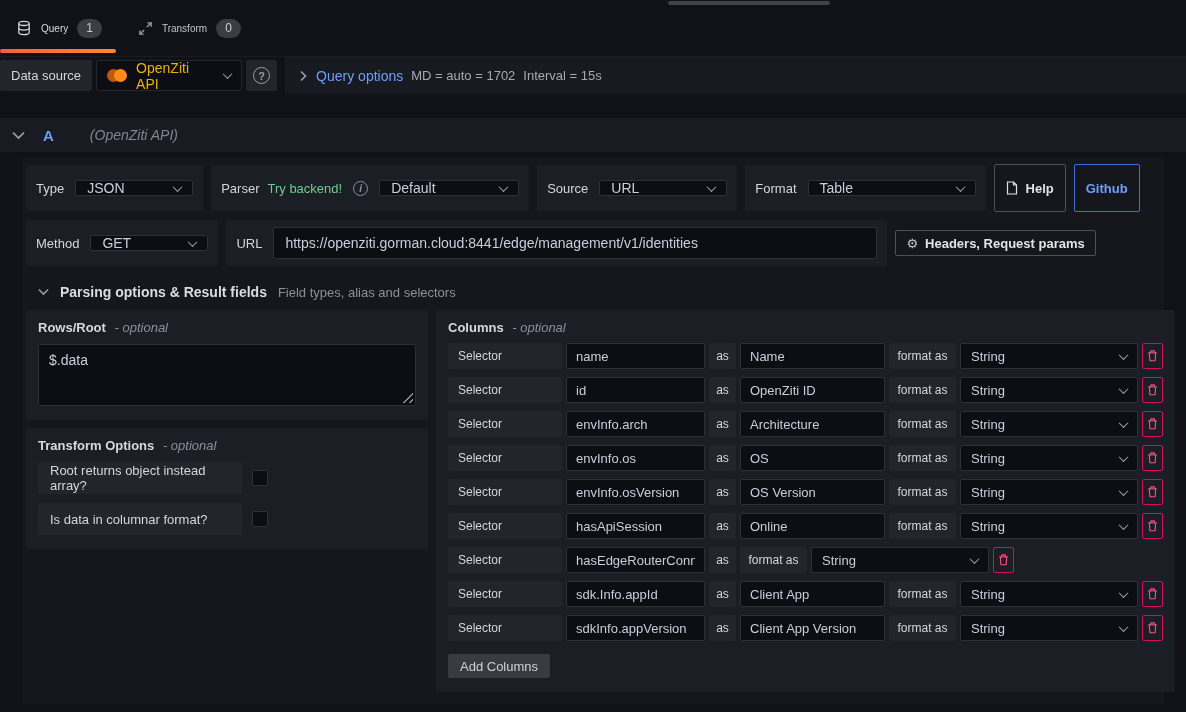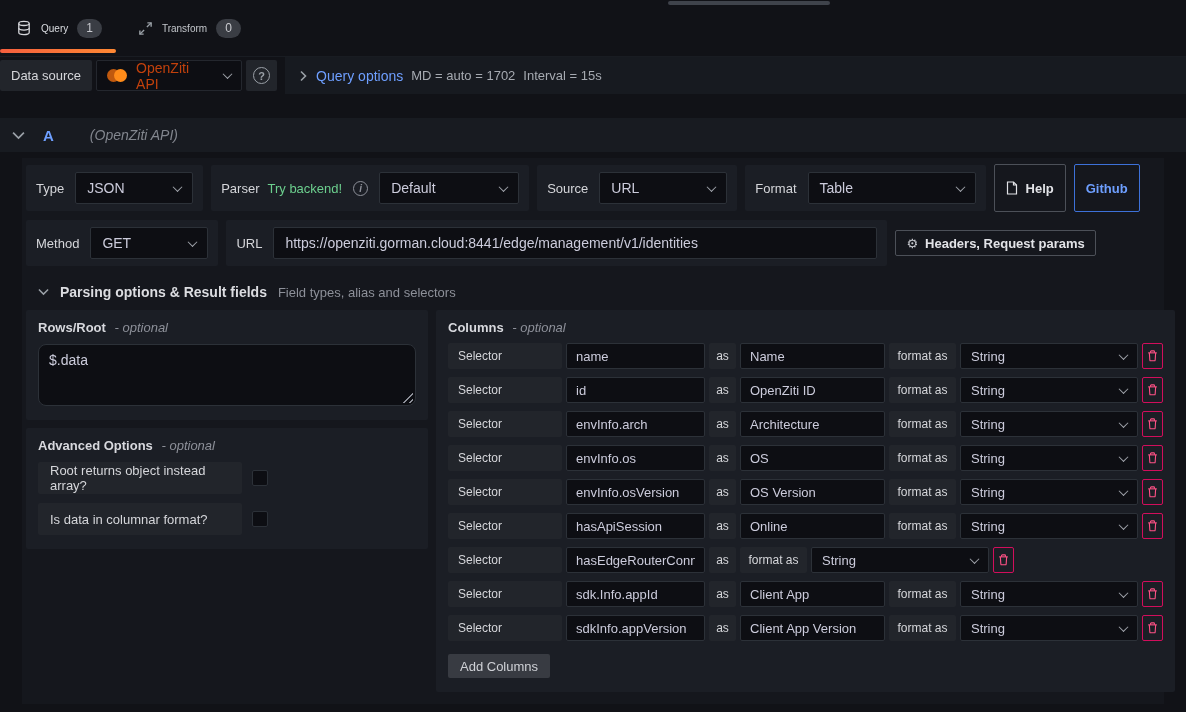--- a/index.html
+++ b/index.html
@@ -24,21 +24,21 @@
     background:linear-gradient(90deg,#f55f3e,#ff8833); }
   .badge { background:#3a3d44; color:#c9cacf; font-size:12px; font-weight:500;
     border-radius:10px; padding:2px 9px; line-height:15px; }
 
   
   .toolbar { height:37px; display:flex; align-items:center; }
   .chip { background:#22252b; height:31px; display:flex; align-items:center; padding:0 11px;
     font-size:13px; font-weight:500; color:#d5d6da; border-radius:2px; white-space:nowrap; }
   .ds-picker { height:31px; margin-left:4px; background:#0d0e13; border:1px solid #24272e;
     border-radius:2px; display:flex; align-items:center; gap:9px; padding:0 10px; width:146px; cursor:pointer; }
-  .ds-picker .ds-name { font-size:14px; color:#c2410c; flex:1; }
+  .ds-picker .ds-name { font-size:14px; color:#eab308; flex:1; }
   .logo { display:flex; align-items:center; }
   .logo .c1 { width:13px; height:13px; border-radius:50%; background:#c0590e; }
   .logo .c2 { width:13px; height:13px; border-radius:50%; background:#ff8c1a; margin-left:-6px; }
   .round-help-btn { width:31px; height:31px; margin-left:4px; background:#22252b; border:none;
     border-radius:2px; display:flex; align-items:center; justify-content:center; cursor:pointer; }
   .qcircle { width:17px; height:17px; border:1.4px solid #9aa0a7; border-radius:50%;
     display:flex; align-items:center; justify-content:center; font-size:11px; font-weight:700; color:#9aa0a7; }
   .options-bar { flex:1; height:37px; margin-left:8px; background:#171a20;
     display:flex; align-items:center; gap:8px; padding-left:14px; }
   .qo-link { color:#6e9fff; font-size:14px; font-weight:500; cursor:pointer; }
@@ -47,21 +47,21 @@
   
   .query-head { margin-top:24px; height:34px; background:#181b21; display:flex; align-items:center; padding:0 12px; }
   .refid { color:#6e9fff; font-size:15px; font-weight:700; margin-left:18px; }
   .ds-hint { color:#82868e; font-style:italic; font-size:14px; margin-left:36px; }
 
   
   .editor { margin:6px 22px 0; background:#15171d; padding:6px 4px 12px; min-height:530px; }
   .frow { display:flex; gap:8px; margin-bottom:8px; align-items:center; }
   .group { background:#1b1e25; border-radius:2px; padding:7px 10px; display:flex; align-items:center; gap:11px; height:46px; }
   .lbl { font-size:13px; font-weight:500; color:#d5d6da; white-space:nowrap; }
-  .select { height:32px; background:#0d0e13; border:1px solid #2c3138; border-radius:2px;
+  .select { height:16px; background:#0d0e13; border:1px solid #2c3138; border-radius:2px;
     display:flex; align-items:center; justify-content:space-between; padding:0 11px;
     font-size:14px; color:#ccccdc; cursor:pointer; }
   .chev { width:7px; height:7px; border-right:1.5px solid #a0a4ab; border-bottom:1.5px solid #a0a4ab;
     transform:rotate(45deg) translate(-1px,-1px); margin-left:10px; flex:none; }
   .w118 { width:118px; } .w140 { width:140px; } .w128 { width:128px; } .w168 { width:168px; }
   .parser-hint { color:#6ccf8e; font-size:13px; font-weight:500; margin-left:-3px; white-space:nowrap; }
   .icircle { width:15px; height:15px; border:1.2px solid #8d9099; border-radius:50%;
     display:flex; align-items:center; justify-content:center; font-size:10px; color:#8d9099; font-style:italic; font-weight:600; }
   .top-buttons { margin-left:auto; margin-right:62px; display:flex; gap:8px; align-items:center; }
   .btn { height:48px; border:1px solid #4c5058; border-radius:2px; background:transparent;
@@ -83,21 +83,21 @@
 
   
   .content { display:flex; gap:8px; align-items:flex-start; }
   .left-col { width:402px; flex:none; }
   .right-col { flex:1; }
   .panel { background:#1b1e25; border-radius:2px; padding:10px 12px 14px; }
   .panel + .panel { margin-top:8px; }
   .panel-title { font-size:13px; font-weight:700; color:#d8d9de; }
   .opt { font-style:italic; font-weight:400; color:#8d9099; margin-left:5px; }
   .ta-wrap { position:relative; margin-top:9px; }
-  textarea.rows-root { width:100%; height:62px; background:#0d0e13; border:1px solid #2c3138; border-radius:8px;
+  textarea.rows-root { width:100%; height:62px; background:#0d0e13; border:1px solid #2c3138; border-radius:2px;
     color:#ccccdc; font-size:14px; padding:7px 10px; resize:none; font-family:inherit; display:block; }
   .resize-corner { position:absolute; right:3px; bottom:3px; width:10px; height:10px;
     background:
       linear-gradient(315deg, transparent 2px, #8d9099 2px, #8d9099 3.5px, transparent 3.5px,
         transparent 6px, #8d9099 6px, #8d9099 7.5px, transparent 7.5px); }
   .adv-row { display:flex; align-items:center; gap:10px; margin-top:9px; }
   .adv-chip { background:#22252b; height:32px; display:flex; align-items:center; padding:0 12px;
     font-size:13px; font-weight:500; color:#d5d6da; border-radius:2px; width:204px; }
   .checkbox { width:16px; height:16px; background:#0d0e13; border:1px solid #2c3138; border-radius:2px; cursor:pointer; }
 
@@ -260,21 +260,21 @@
           <span class="panel-title">Rows/Root</span>
           <span class="opt">- optional</span>
         </div>
         <div class="ta-wrap">
           <textarea class="rows-root" spellcheck="false" style="">$.data</textarea>
           <span class="resize-corner"></span>
         </div>
       </div>
       <div class="panel">
         <div>
-          <span class="panel-title">Advanced Options</span>
+          <span class="panel-title">Transform Options</span>
           <span class="opt">- optional</span>
         </div>
         <div class="adv-row">
           <span class="adv-chip">Root returns object instead array?</span>
           <span class="checkbox"></span>
         </div>
         <div class="adv-row">
           <span class="adv-chip">Is data in columnar format?</span>
           <span class="checkbox"></span>
         </div>

